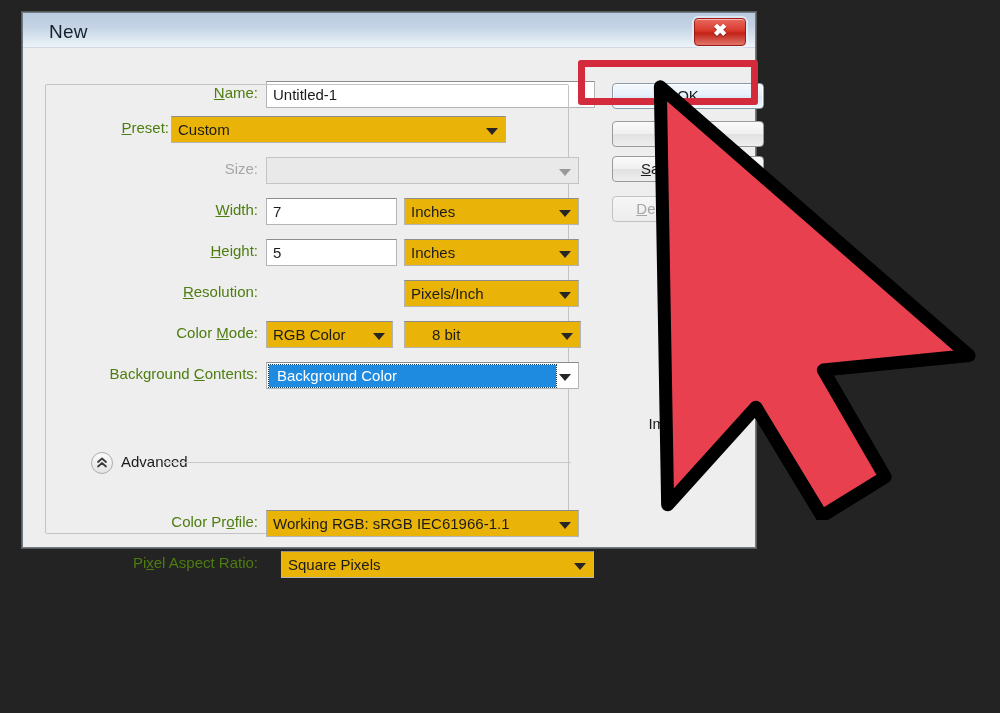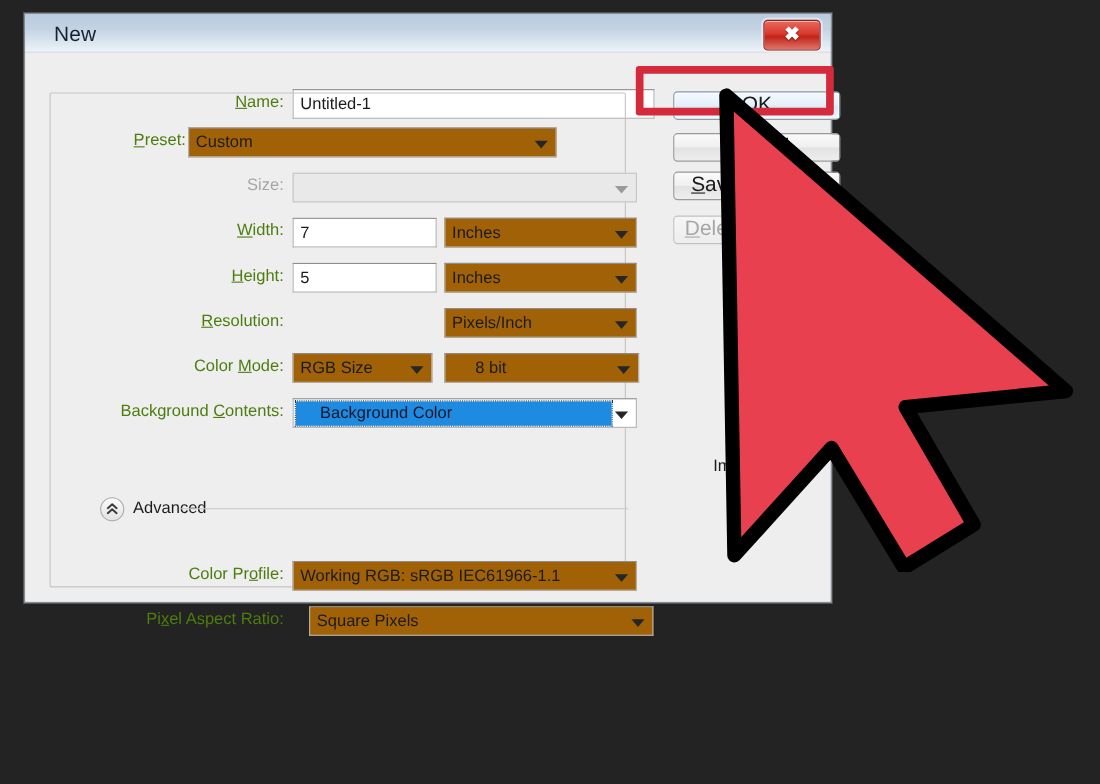--- a/index.html
+++ b/index.html
@@ -99,21 +99,21 @@
     font-size: 15px;
     color: #1b1b1b;
     padding: 3px 6px;
     height: 27px;
     line-height: 20px;
     white-space: nowrap;
     overflow: hidden;
   }
   .combo {
     position: absolute;
-    background: #a16207;
+    background: #eab308;
     border: 1px solid #b4b4b4;
     border-top-color: #8d8d8d;
     box-sizing: border-box;
     height: 27px;
     font-size: 15px;
     color: #1b1b1b;
     padding: 3px 24px 3px 6px;
     line-height: 20px;
     white-space: nowrap;
     overflow: hidden;
@@ -136,23 +136,23 @@
   .combo.disabled .caret { border-top-color: #9a9a9a; }
 
   
   .combo.selected {
     padding: 0;
     background: #ffffff;
   }
   .combo.selected .sel {
     display: block;
     margin: 2px 22px 2px 2px;
-    padding: 2px 22px;
+    padding: 2px 8px;
     background: #1e8ae0;
-    color: #0f172a;
+    color: #ffffff;
     outline: 1px dotted #15405f;
     line-height: 18px;
     overflow: hidden;
     white-space: nowrap;
   }
 
   
   #groupbox {
     position: absolute;
     left: 22px;
@@ -197,21 +197,21 @@
 
   
   .btn {
     position: absolute;
     left: 589px;
     width: 152px;
     height: 26px;
     border: 1px solid #9a9a9a;
     border-radius: 4px;
     background: linear-gradient(to bottom, #fafafa 0%, #f0f0f0 48%, #e2e2e2 52%, #eeeeee 100%);
-    font-size: 19px;
+    font-size: 15px;
     color: #1b1b1b;
     text-align: center;
     line-height: 24px;
     box-sizing: border-box;
     cursor: pointer;
     white-space: nowrap;
   }
   .btn.primary {
     background: linear-gradient(to bottom, #f4f9fd 0%, #e6f1fa 45%, #d8eaf8 55%, #eef7fd 100%);
     border-color: #8c9aa6;
@@ -329,21 +329,21 @@
       </div>
       <div class="combo" style="left:381px; top:232px; width:175px;">
         <span>Pixels/Inch</span>
         <span class="caret"></span>
       </div>
 
       <div class="lbl" style="left:110px; top:276px; width:125px;">
         Color <u>M</u>ode:
       </div>
       <div class="combo" style="left:243px; top:273px; width:127px;">
-        <span>RGB Size</span>
+        <span>RGB Color</span>
         <span class="caret"></span>
       </div>
       <div class="combo" style="left:381px; top:273px; width:177px;padding-left:27px;">
         <span>8 bit</span>
         <span class="caret"></span>
       </div>
 
       <div class="lbl" style="left:35px; top:317px; width:200px;">
         Background <u>C</u>ontents:
       </div>

